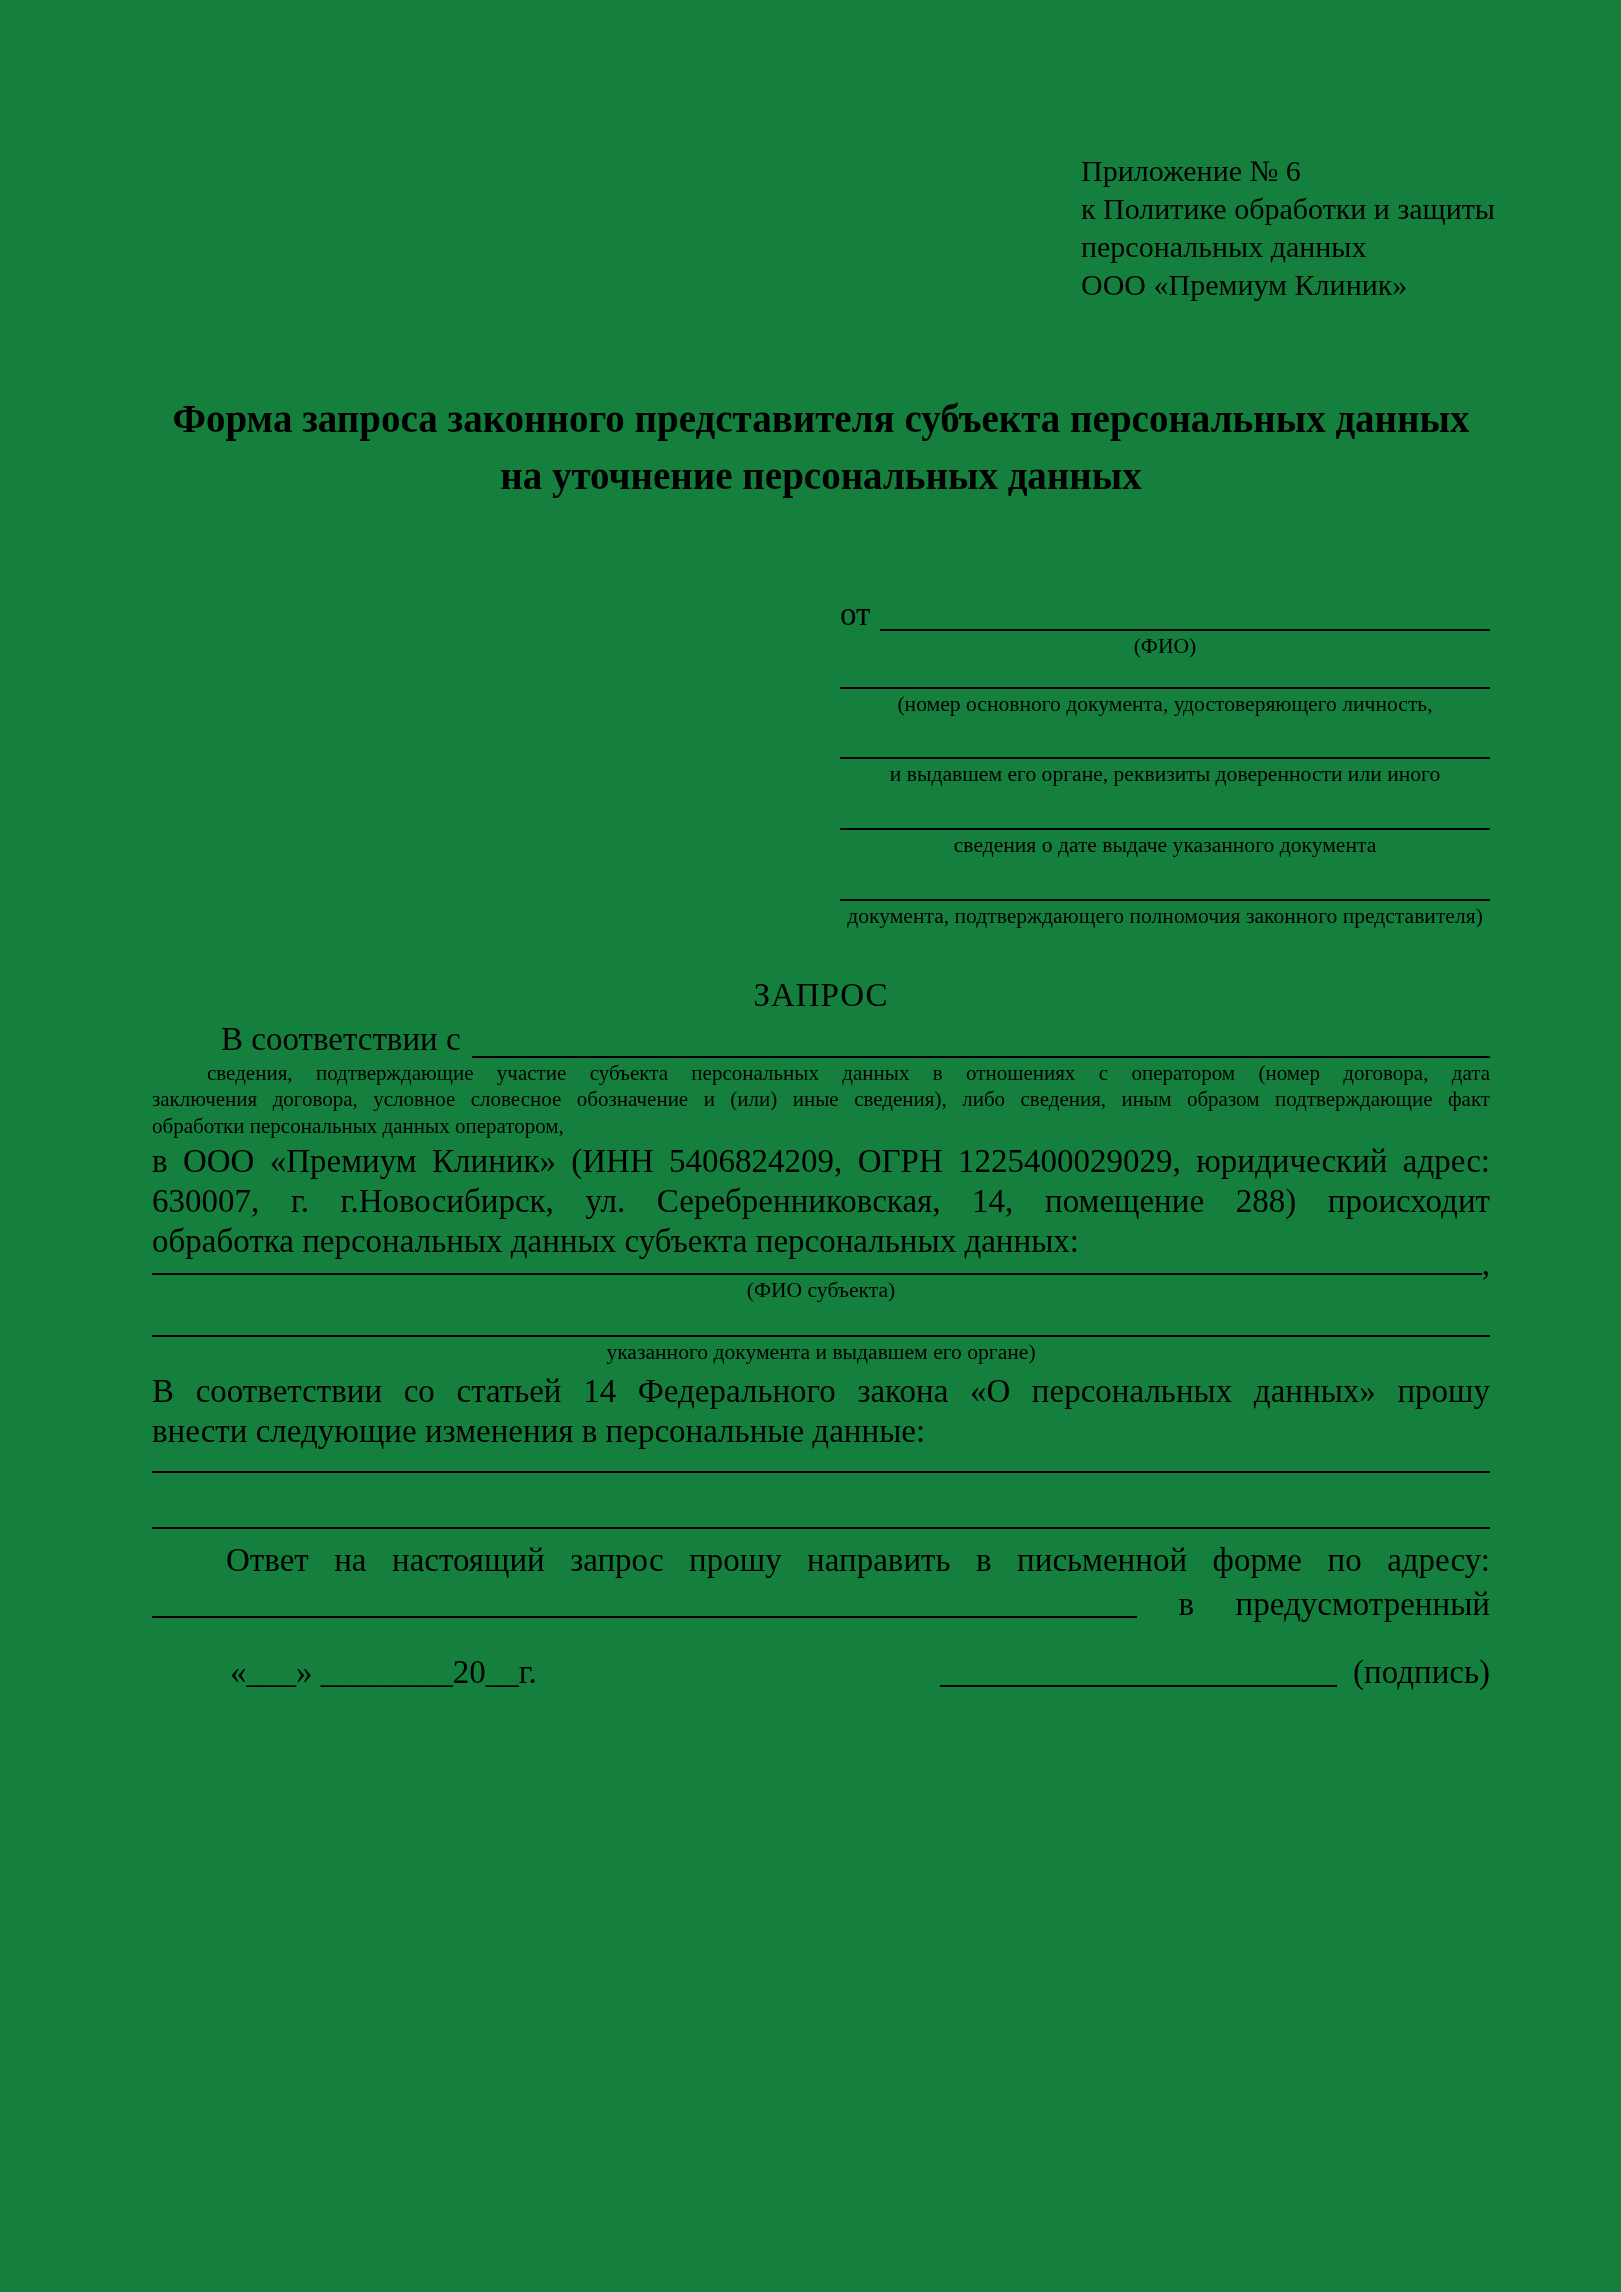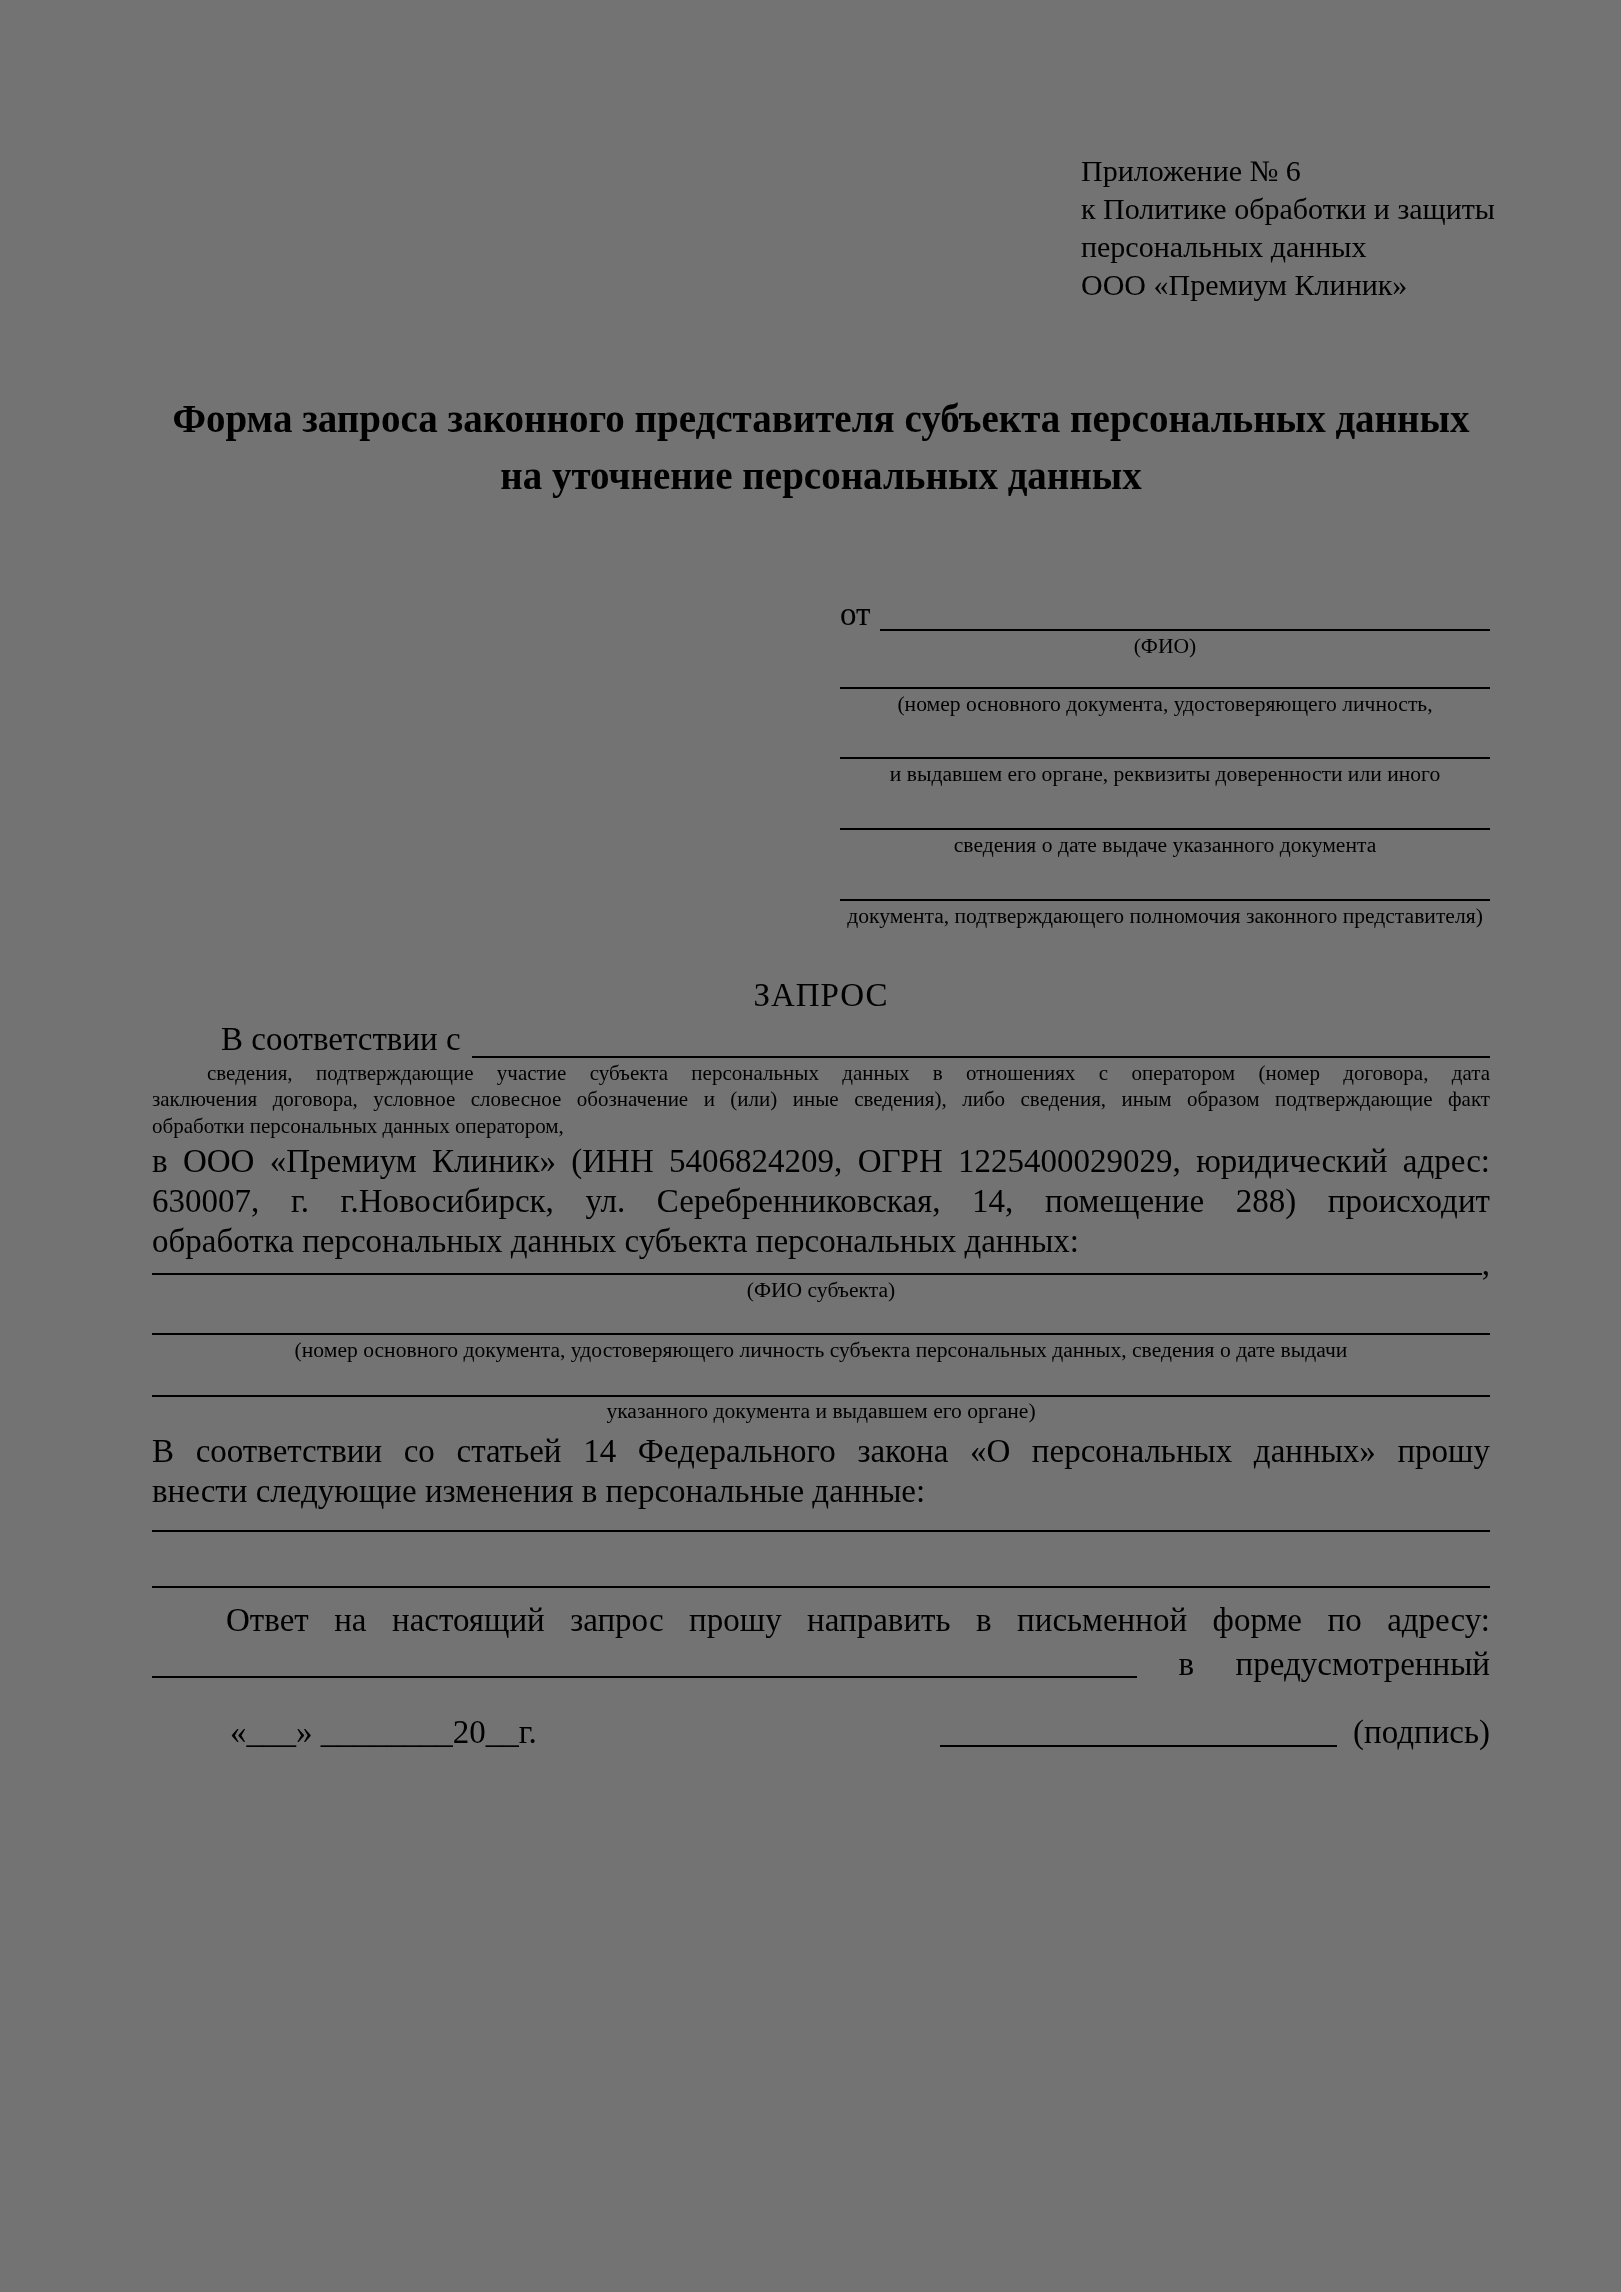--- a/index.html
+++ b/index.html
@@ -12,21 +12,21 @@
     height: 2293px;
     color: #000;
     font-family: "Liberation Serif", "DejaVu Serif", serif;
     overflow: hidden;
   }
   .page {
     box-sizing: border-box;
     width: 1621px;
     height: 2293px;
     padding: 0 131px 0 152px;
-    background: #737373;
+    background: #15803d;
   }
 
   
   .appendix {
     padding-top: 152px;
     margin-left: 929px;
     font-size: 30px;
     line-height: 38px;
   }
   .appendix div { white-space: nowrap; }
@@ -230,24 +230,20 @@
     <div class="l jl">630007, г. г.Новосибирск, ул. Серебренниковская, 14, помещение 288) происходит</div>
     <div class="l">обработка персональных данных субъекта персональных данных:</div>
   </div>
 
   <div class="subj-fio-row">
     <span class="uline"></span>
     <span>,</span>
   </div>
   <div class="cap subj-fio-cap">(ФИО субъекта)</div>
 
-  <div class="fgroup subj-group1">
-    <div class="fline"></div>
-    <div class="cap">(номер основного документа, удостоверяющего личность субъекта персональных данных, сведения о дате выдачи</div>
-  </div>
   <div class="fgroup subj-group2">
     <div class="fline"></div>
     <div class="cap">указанного документа и выдавшем его органе)</div>
   </div>
 
   <div class="par article-par">
     <div class="l jl">В соответствии со статьей 14 Федерального закона «О персональных данных» прошу</div>
     <div class="l">внести следующие изменения в персональные данные:</div>
   </div>
 

